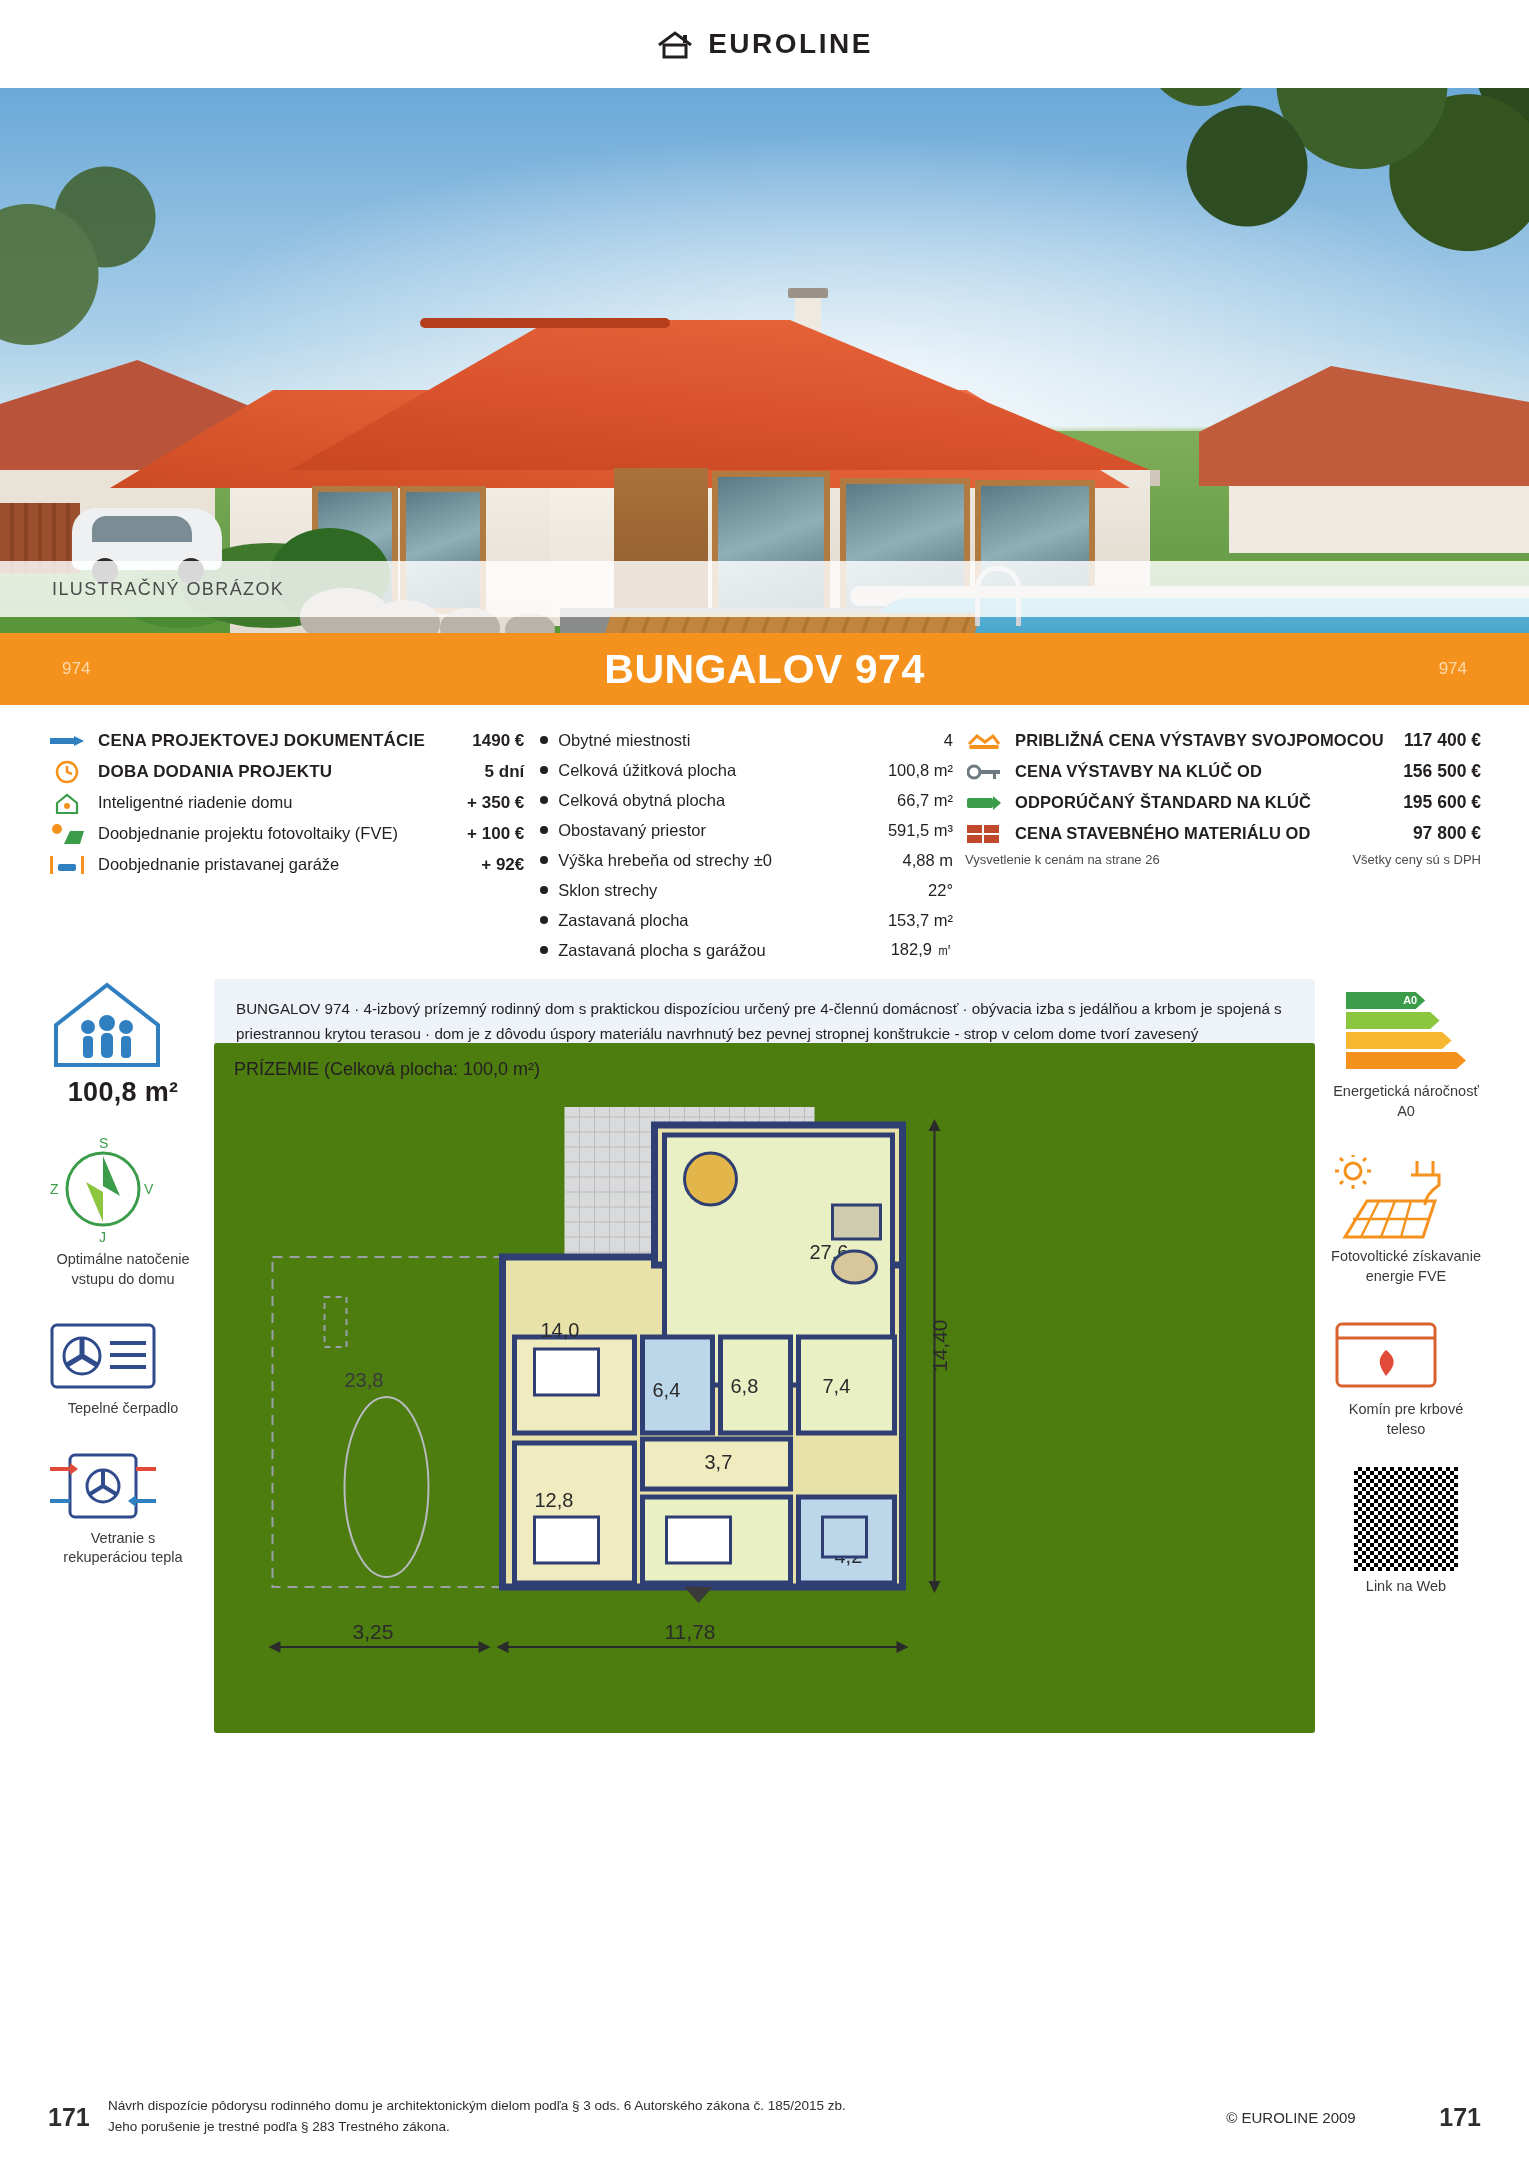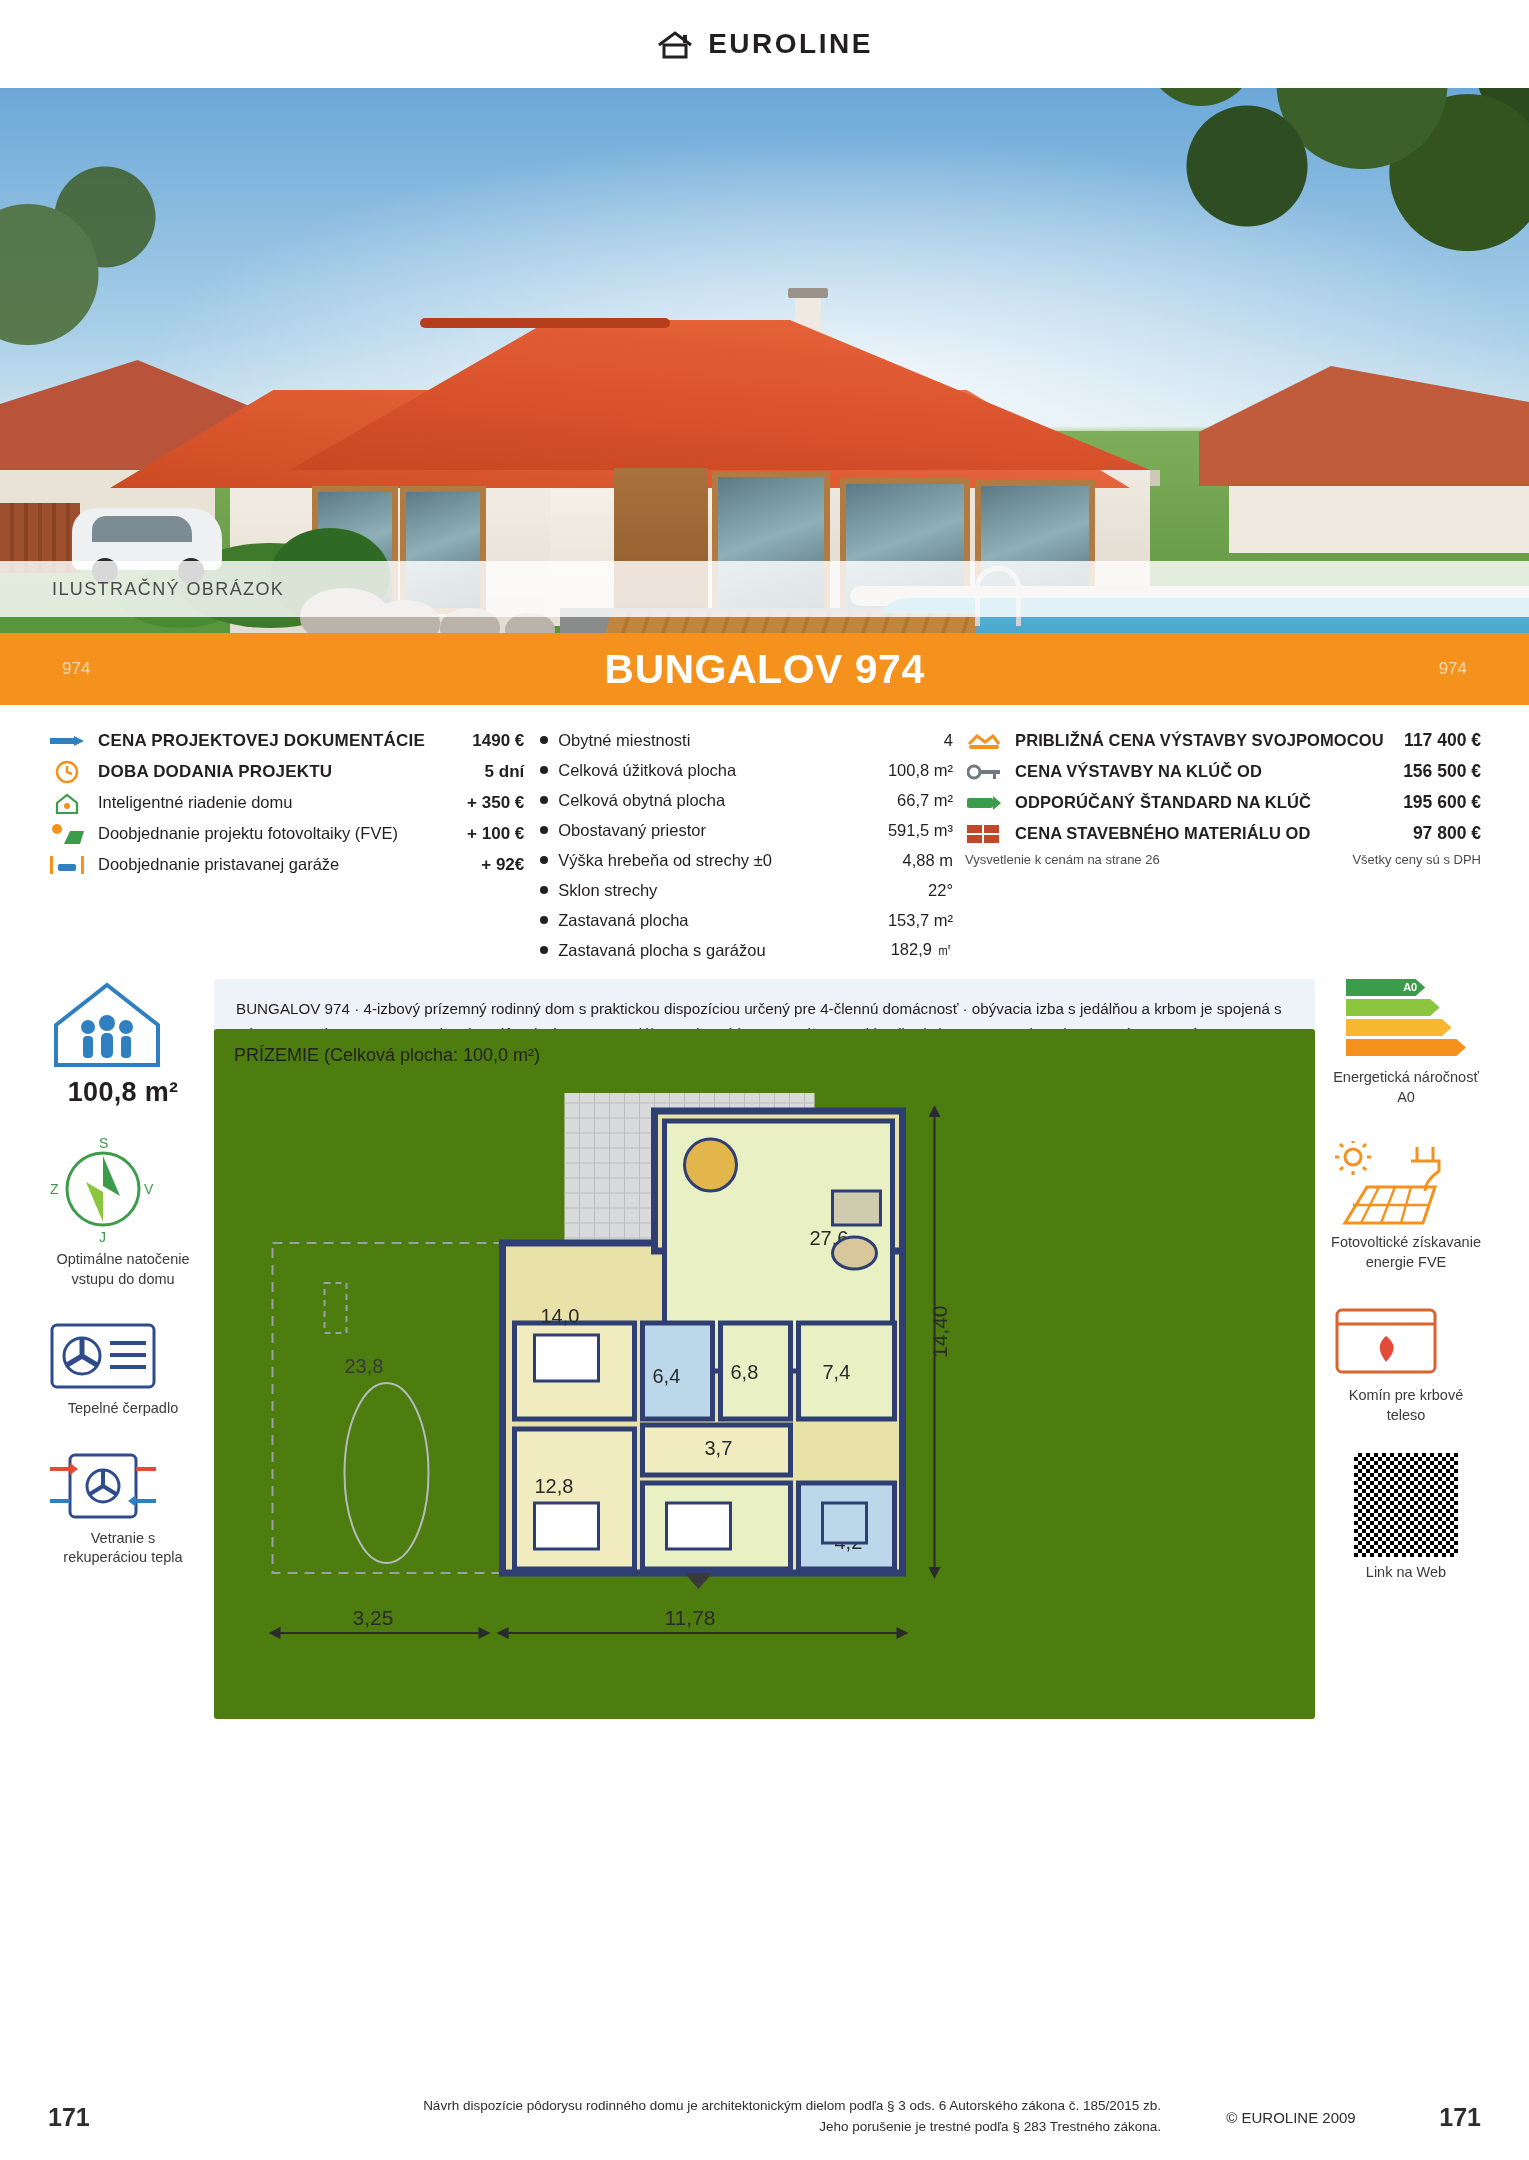--- a/index.html
+++ b/index.html
@@ -177,21 +177,21 @@
     padding: 18px 22px; font-size: 15.2px; line-height: 1.62; color:#231f20;
   }
 
   .icon-block { text-align:center; margin-bottom: 6px; }
   .icon-cap { font-size: 14.5px; line-height:1.35; color:#3a3a3a; margin-top:6px;}
 
   .area-badge { text-align:center; }
   .area-badge .big { font-size: 27px; font-weight:bold; letter-spacing:.3px; margin-top:6px;}
 
   
-  .energy { width: 120px; margin: 0 auto; }
+  .energy { width: 120px; margin: 13px auto; }
   .ebar { height: 17px; margin-bottom:3px; position:relative; color:#fff; font-size:11px;}
   .ebar span{position:absolute;right:8px;top:2px;font-weight:bold;}
 
   
   .plan-wrap { display:flex; padding: 0 48px; gap:16px; }
   .plan-box {
     flex:1; background:#4d7c0f; border-radius:3px; position:relative;
     height: 690px; padding: 16px 20px;
   }
   .plan-title { font-size: 18px; color:#231f20; }
@@ -201,21 +201,21 @@
   .qr { width: 104px; height: 104px; margin: 0 auto; background:
     repeating-conic-gradient(#000 0% 25%, #fff 0% 50%) 50%/8px 8px; }
 
   
   .footer {
     position:absolute; left:0; bottom:0; width:100%; height:86px;
     display:flex; align-items:center; padding: 0 48px;
     font-size:13.5px; color:#2e2e2e;
   }
   .footer .pg { font-size:25px; font-weight:bold; width:60px; }
-  .footer .center { flex:1; text-align:right; line-height:1.55; }
+  .footer .center { flex:1; text-align:left; line-height:1.55; }
   .footer .cr { width:260px; text-align:center; font-size:15px;}
   .footer .pg.r { text-align:right; }
 
   svg { display:block; }
 </style>
 </head>
 <body>
 
 <div class="brand-bar">
   <div class="brand-logo">

